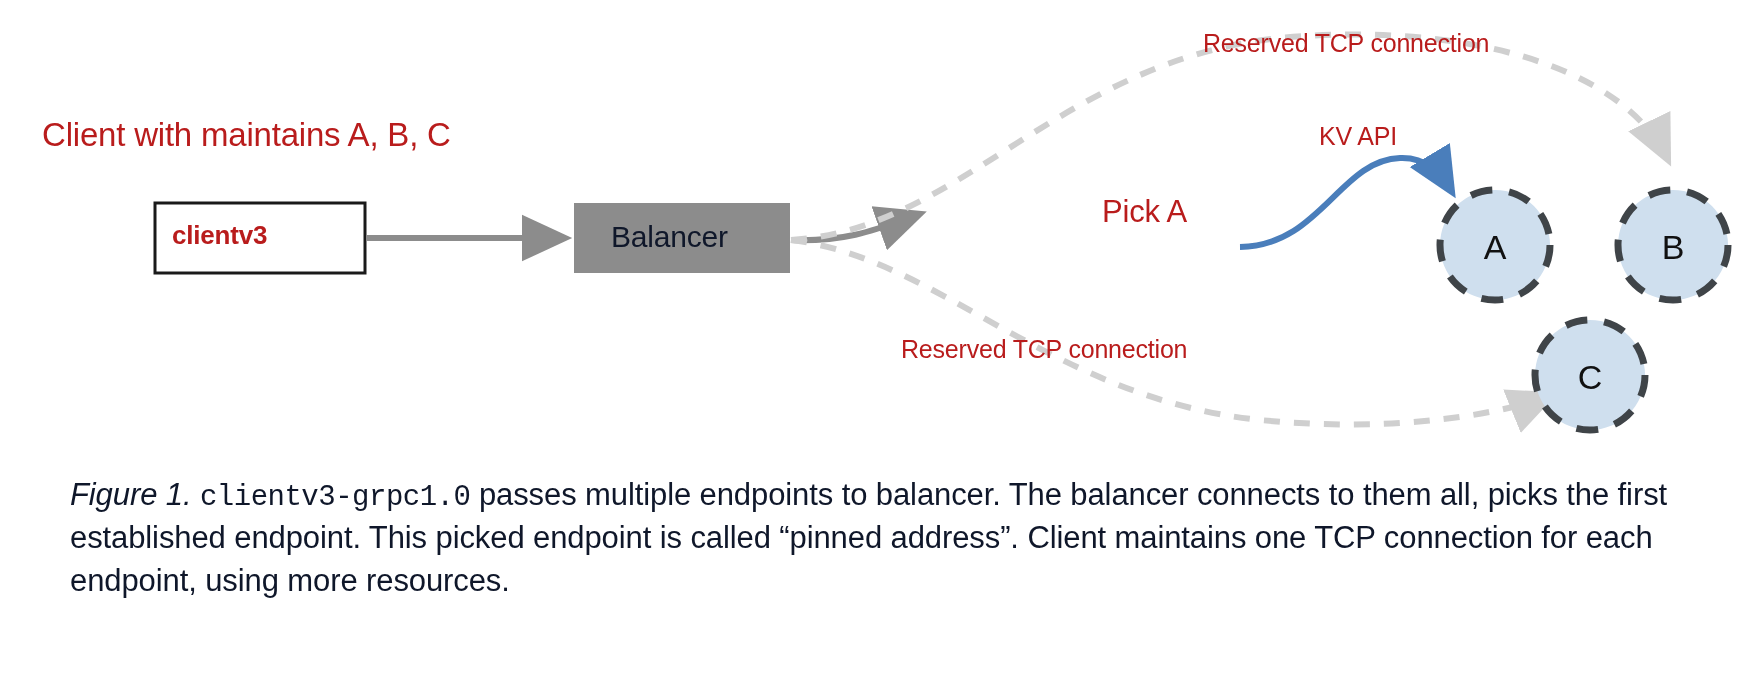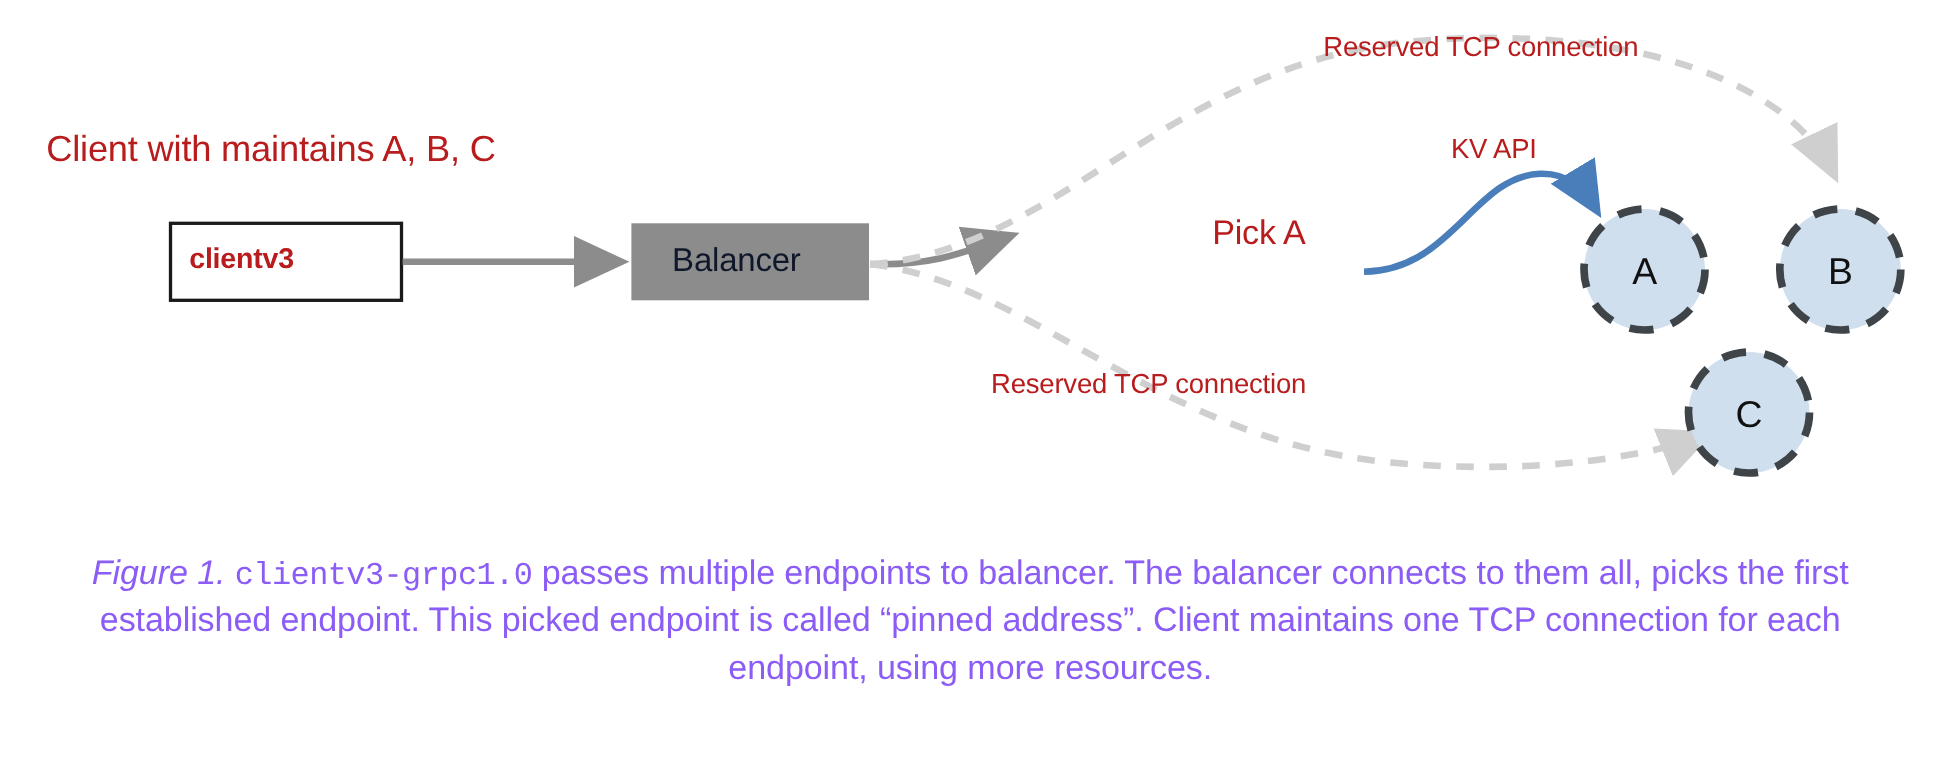--- a/index.html
+++ b/index.html
@@ -93,27 +93,26 @@
     color: #111111;
   }
   #node-a-letter { left: 1465px; top: 228px; }
   #node-b-letter { left: 1643px; top: 228px; }
   #node-c-letter { left: 1560px; top: 358px; }
 
   
   #figure-caption {
     position: absolute;
     left: 70px;
-    top: 500px;
+    top: 474px;
     width: 1624px;
-    text-align: center;
     font-family: "Liberation Sans", sans-serif;
     font-size: 31px;
     line-height: 1.36;
-    color: #8b5cf6;
+    color: #0f172a;
     letter-spacing: -0.1px;
   }
   #figure-caption .fig-num {
     font-style: italic;
   }
   #figure-caption .mono {
     font-family: "Liberation Mono", monospace;
     font-size: 29px;
     letter-spacing: -0.5px;
   }

